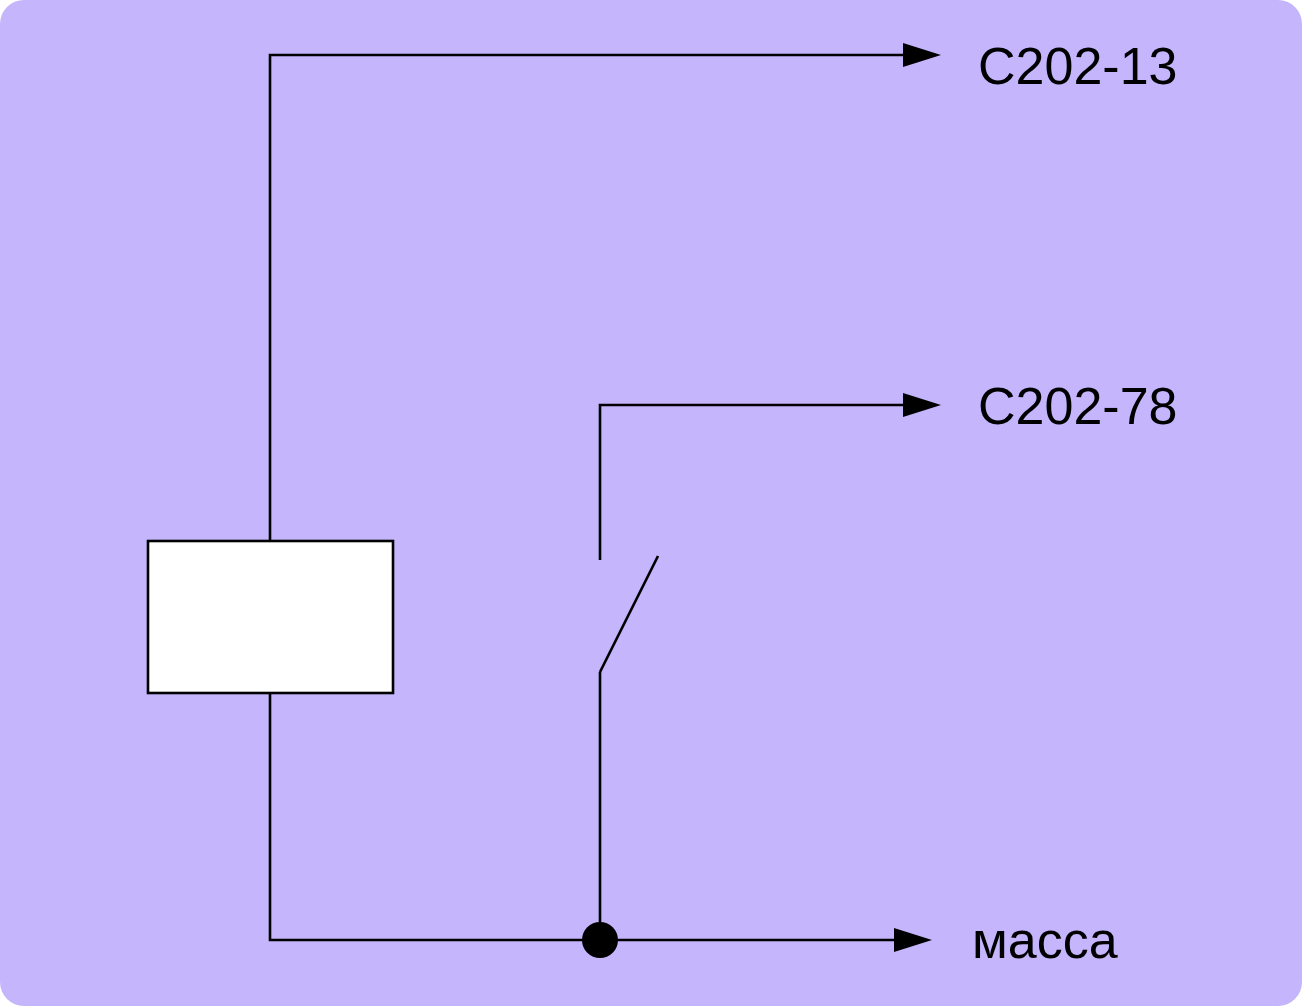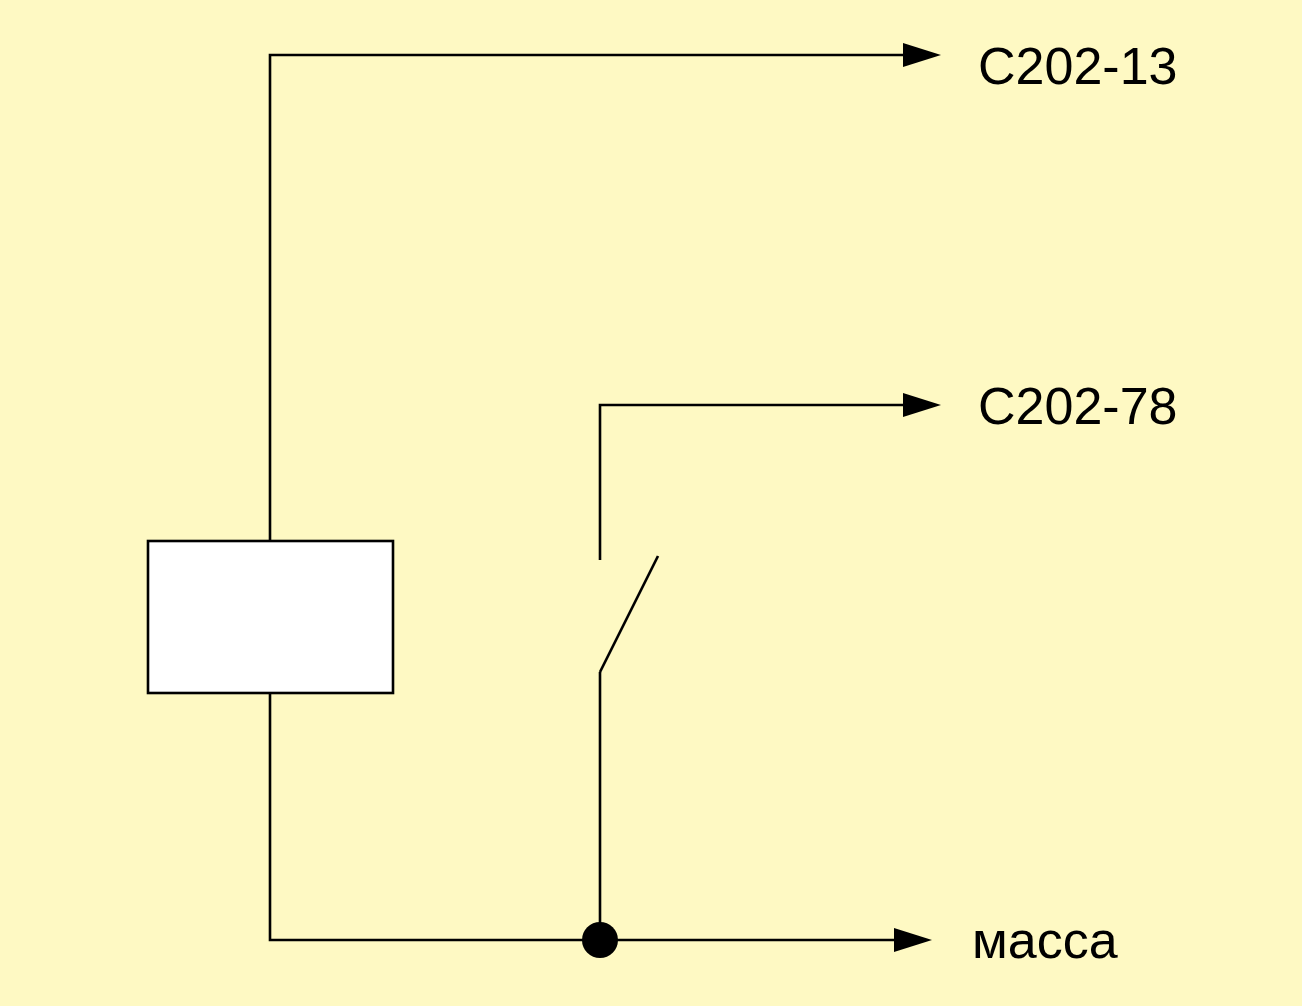--- a/index.html
+++ b/index.html
@@ -4,22 +4,23 @@
 <style>
   html, body {
     margin: 0;
     padding: 0;
     background: #ffffff;
   }
   .diagram-canvas {
     position: relative;
     width: 1302px;
     height: 1006px;
-    background: #fef9c3;
+    background: #c4b5fd;
     overflow: hidden;
+    border-radius: 24px;
   }
   svg {
     display: block;
   }
   .wire {
     fill: none;
     stroke: #000000;
     stroke-width: 2.6;
   }
   .component-box {

